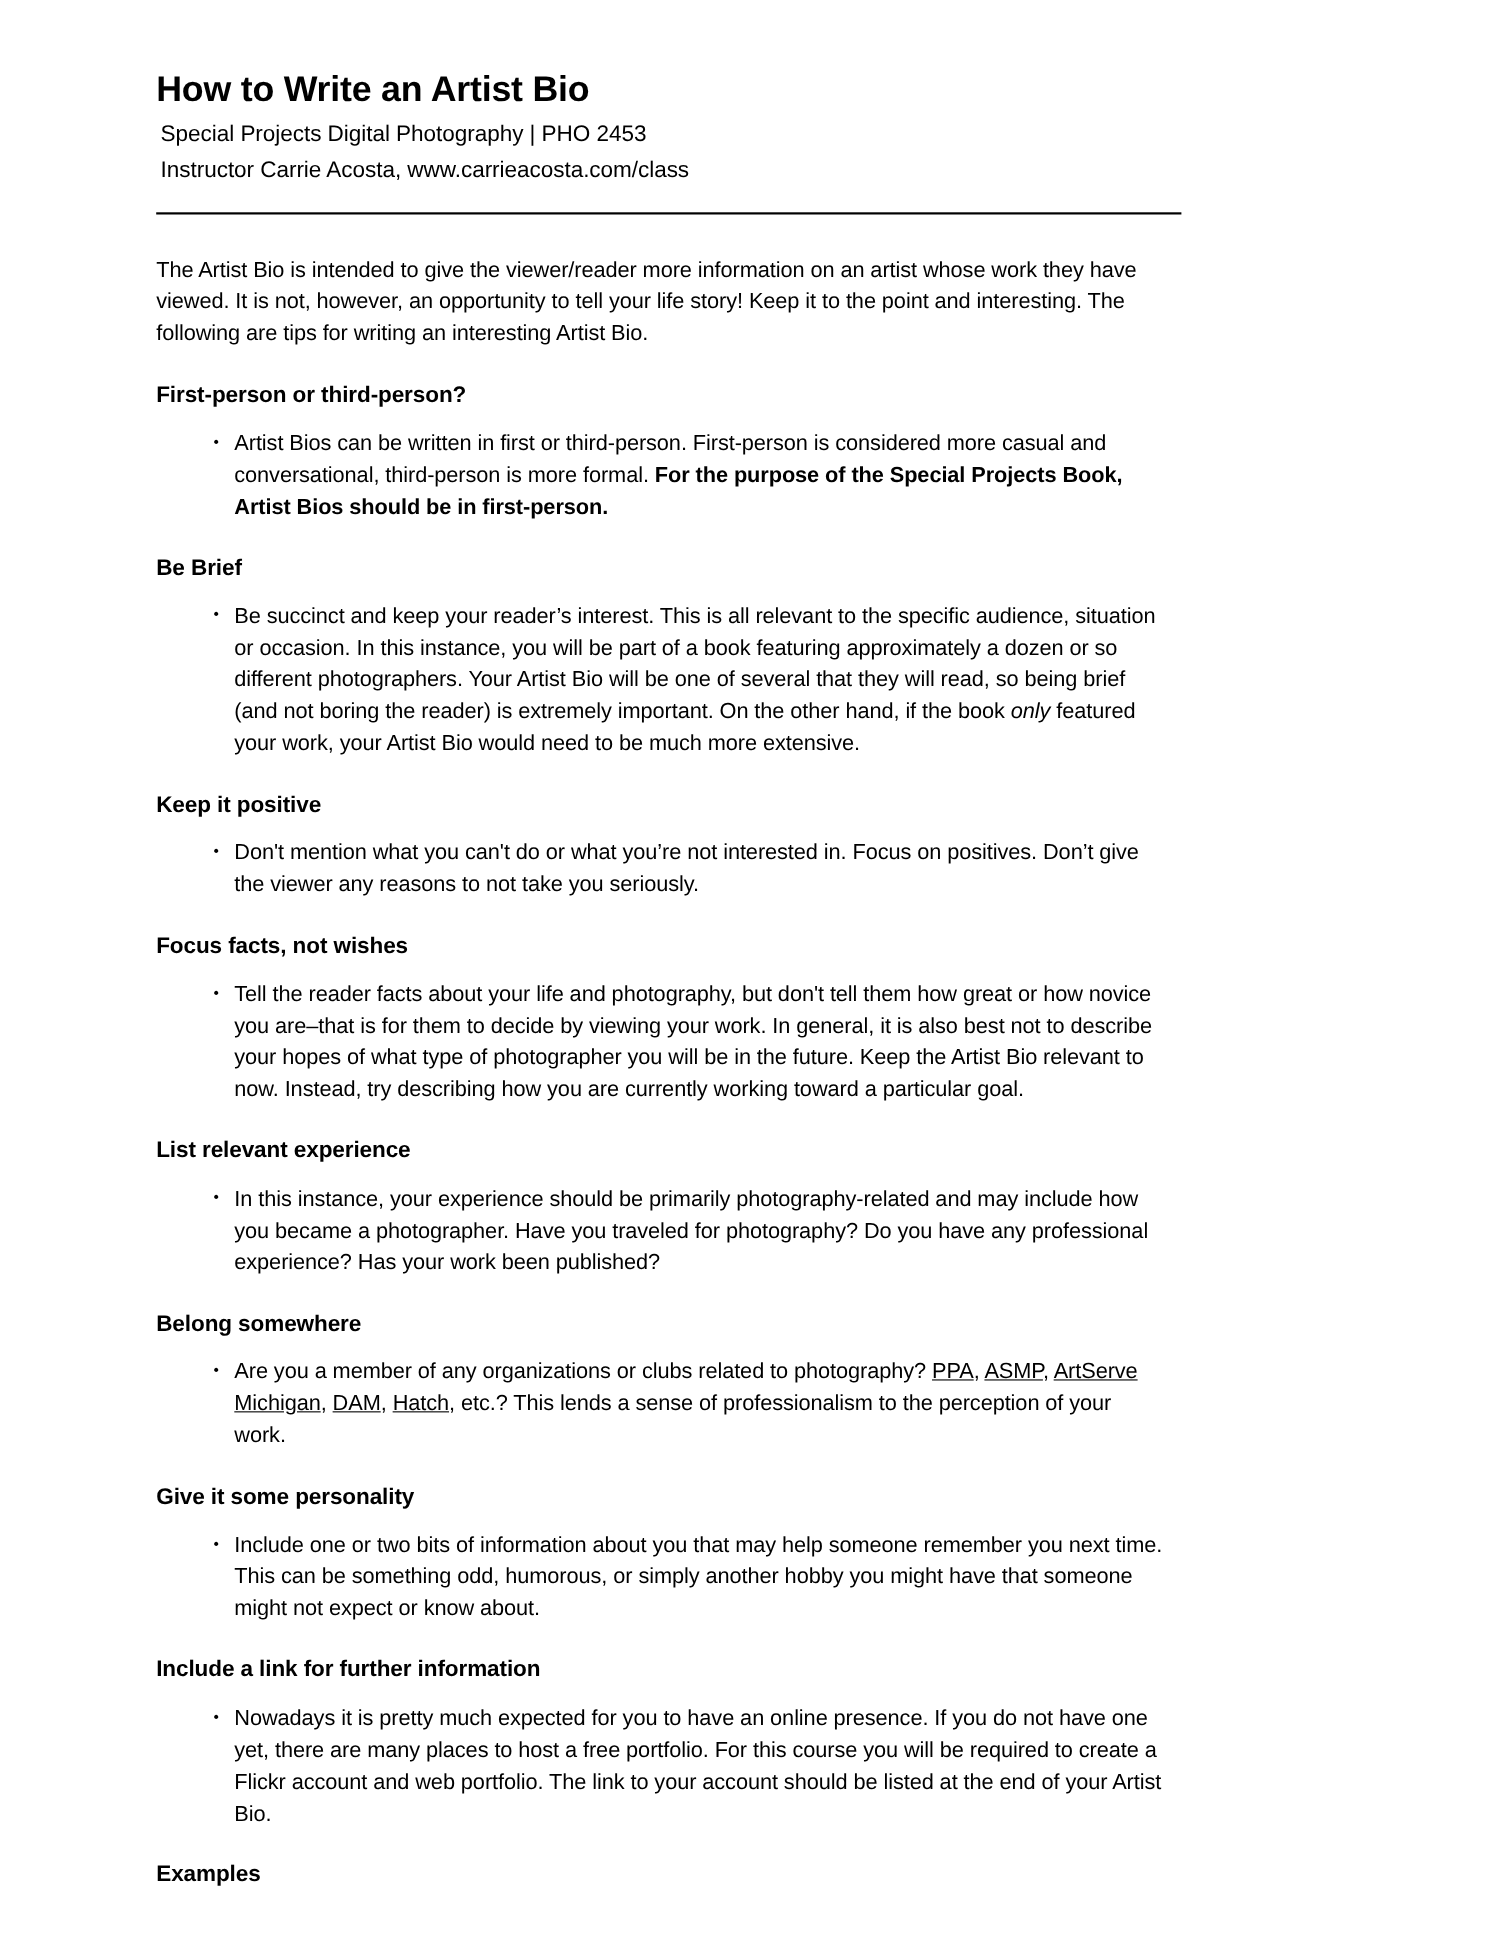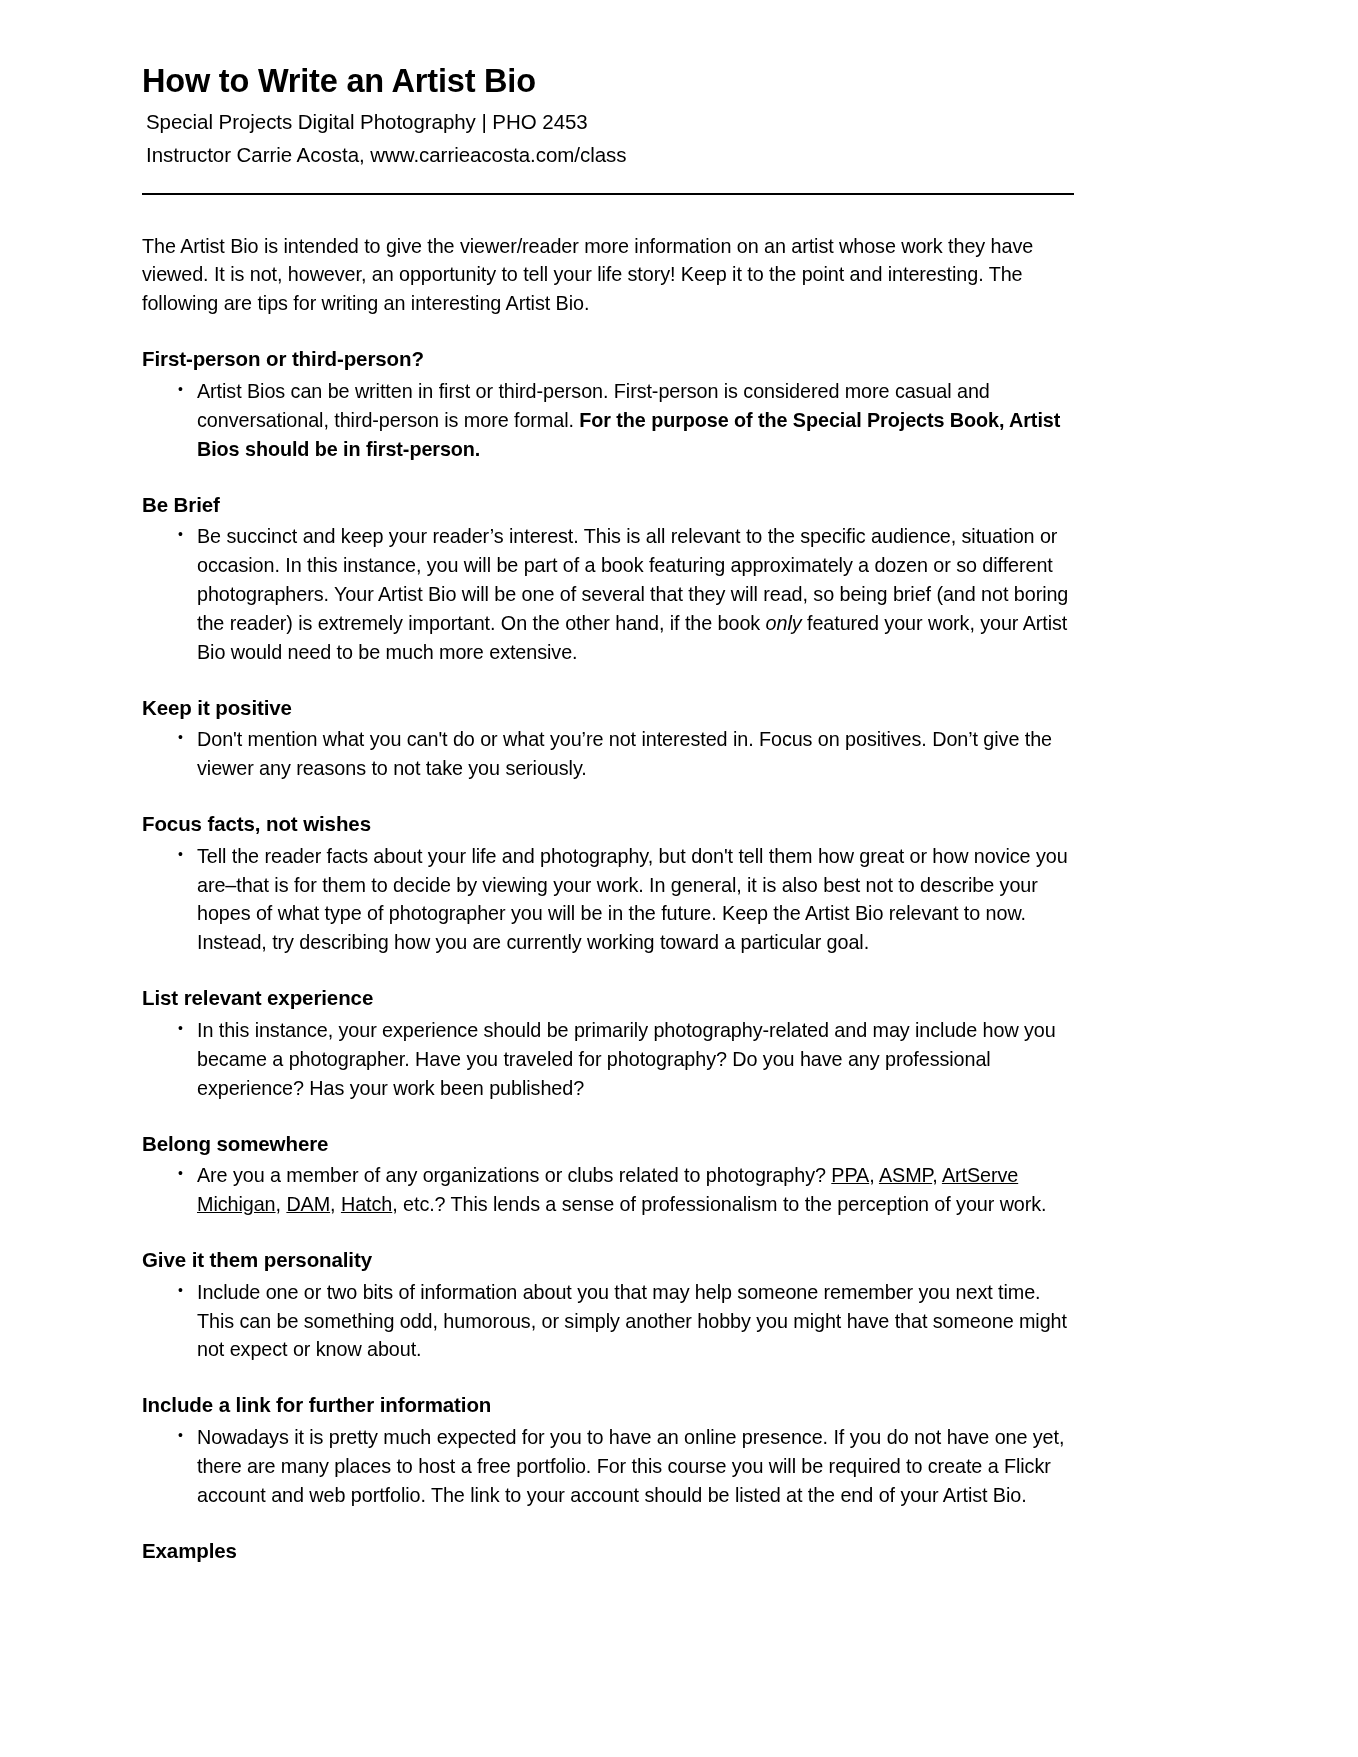--- a/index.html
+++ b/index.html
@@ -55,21 +55,21 @@
   }
   h2.section-heading {
     font-size: 20.5px;
     font-weight: bold;
     line-height: 1.3;
     margin: 28px 0 2px 0;
     letter-spacing: -0.1px;
   }
   ul.bullets {
     list-style: none;
-    margin: 0;
+    margin: 16px;
     padding: 0;
   }
   ul.bullets li {
     position: relative;
     font-size: 19.8px;
     line-height: 1.46;
     margin: 4px 0 0 0;
     padding-left: 55px;
     letter-spacing: -0.08px;
   }
@@ -130,21 +130,21 @@
           <li><span>Tell the reader facts about your life and photography, but don't tell them how great or how novice you are–that is for them to decide by viewing your work.  In general, it is also best not to describe your hopes of what type of photographer you will be in the future.  Keep the Artist Bio relevant to now.  Instead, try describing how you are currently working toward a particular goal.</span><span></span></li>
         </ul>
         <h2 class="section-heading">List relevant experience</h2>
         <ul class="bullets">
           <li><span>In this instance, your experience should be primarily photography-related and may include how you became a photographer.  Have you traveled for photography?  Do you have any professional experience?  Has your work been published?</span><span></span></li>
         </ul>
         <h2 class="section-heading">Belong somewhere</h2>
         <ul class="bullets">
           <li><span>Are you a member of any organizations or clubs related to photography?  </span><u class="link">PPA</u><span>, </span><u class="link">ASMP</u><span>, </span><u class="link">ArtServe Michigan</u><span>, </span><u class="link">DAM</u><span>, </span><u class="link">Hatch</u><span>, etc.?  This lends a sense of professionalism to the perception of your work.</span></li>
         </ul>
-        <h2 class="section-heading">Give it them personality</h2>
+        <h2 class="section-heading">Give it some personality</h2>
         <ul class="bullets">
           <li><span>Include one or two bits of information about you that may help someone remember you next time.  This can be something odd, humorous, or simply another hobby you might have that someone might not expect or know about.</span><span></span></li>
         </ul>
         <h2 class="section-heading">Include a link for further information</h2>
         <ul class="bullets">
           <li><span>Nowadays it is pretty much expected for you to have an online presence.  If you do not have one yet, there are many places to host a free portfolio. For this course you will be required to create a Flickr account and web portfolio.  The link to your account should be listed at the end of your Artist Bio.</span><span></span></li>
         </ul>
       </div>
 
     <h2 class="section-heading tight">Examples</h2>

